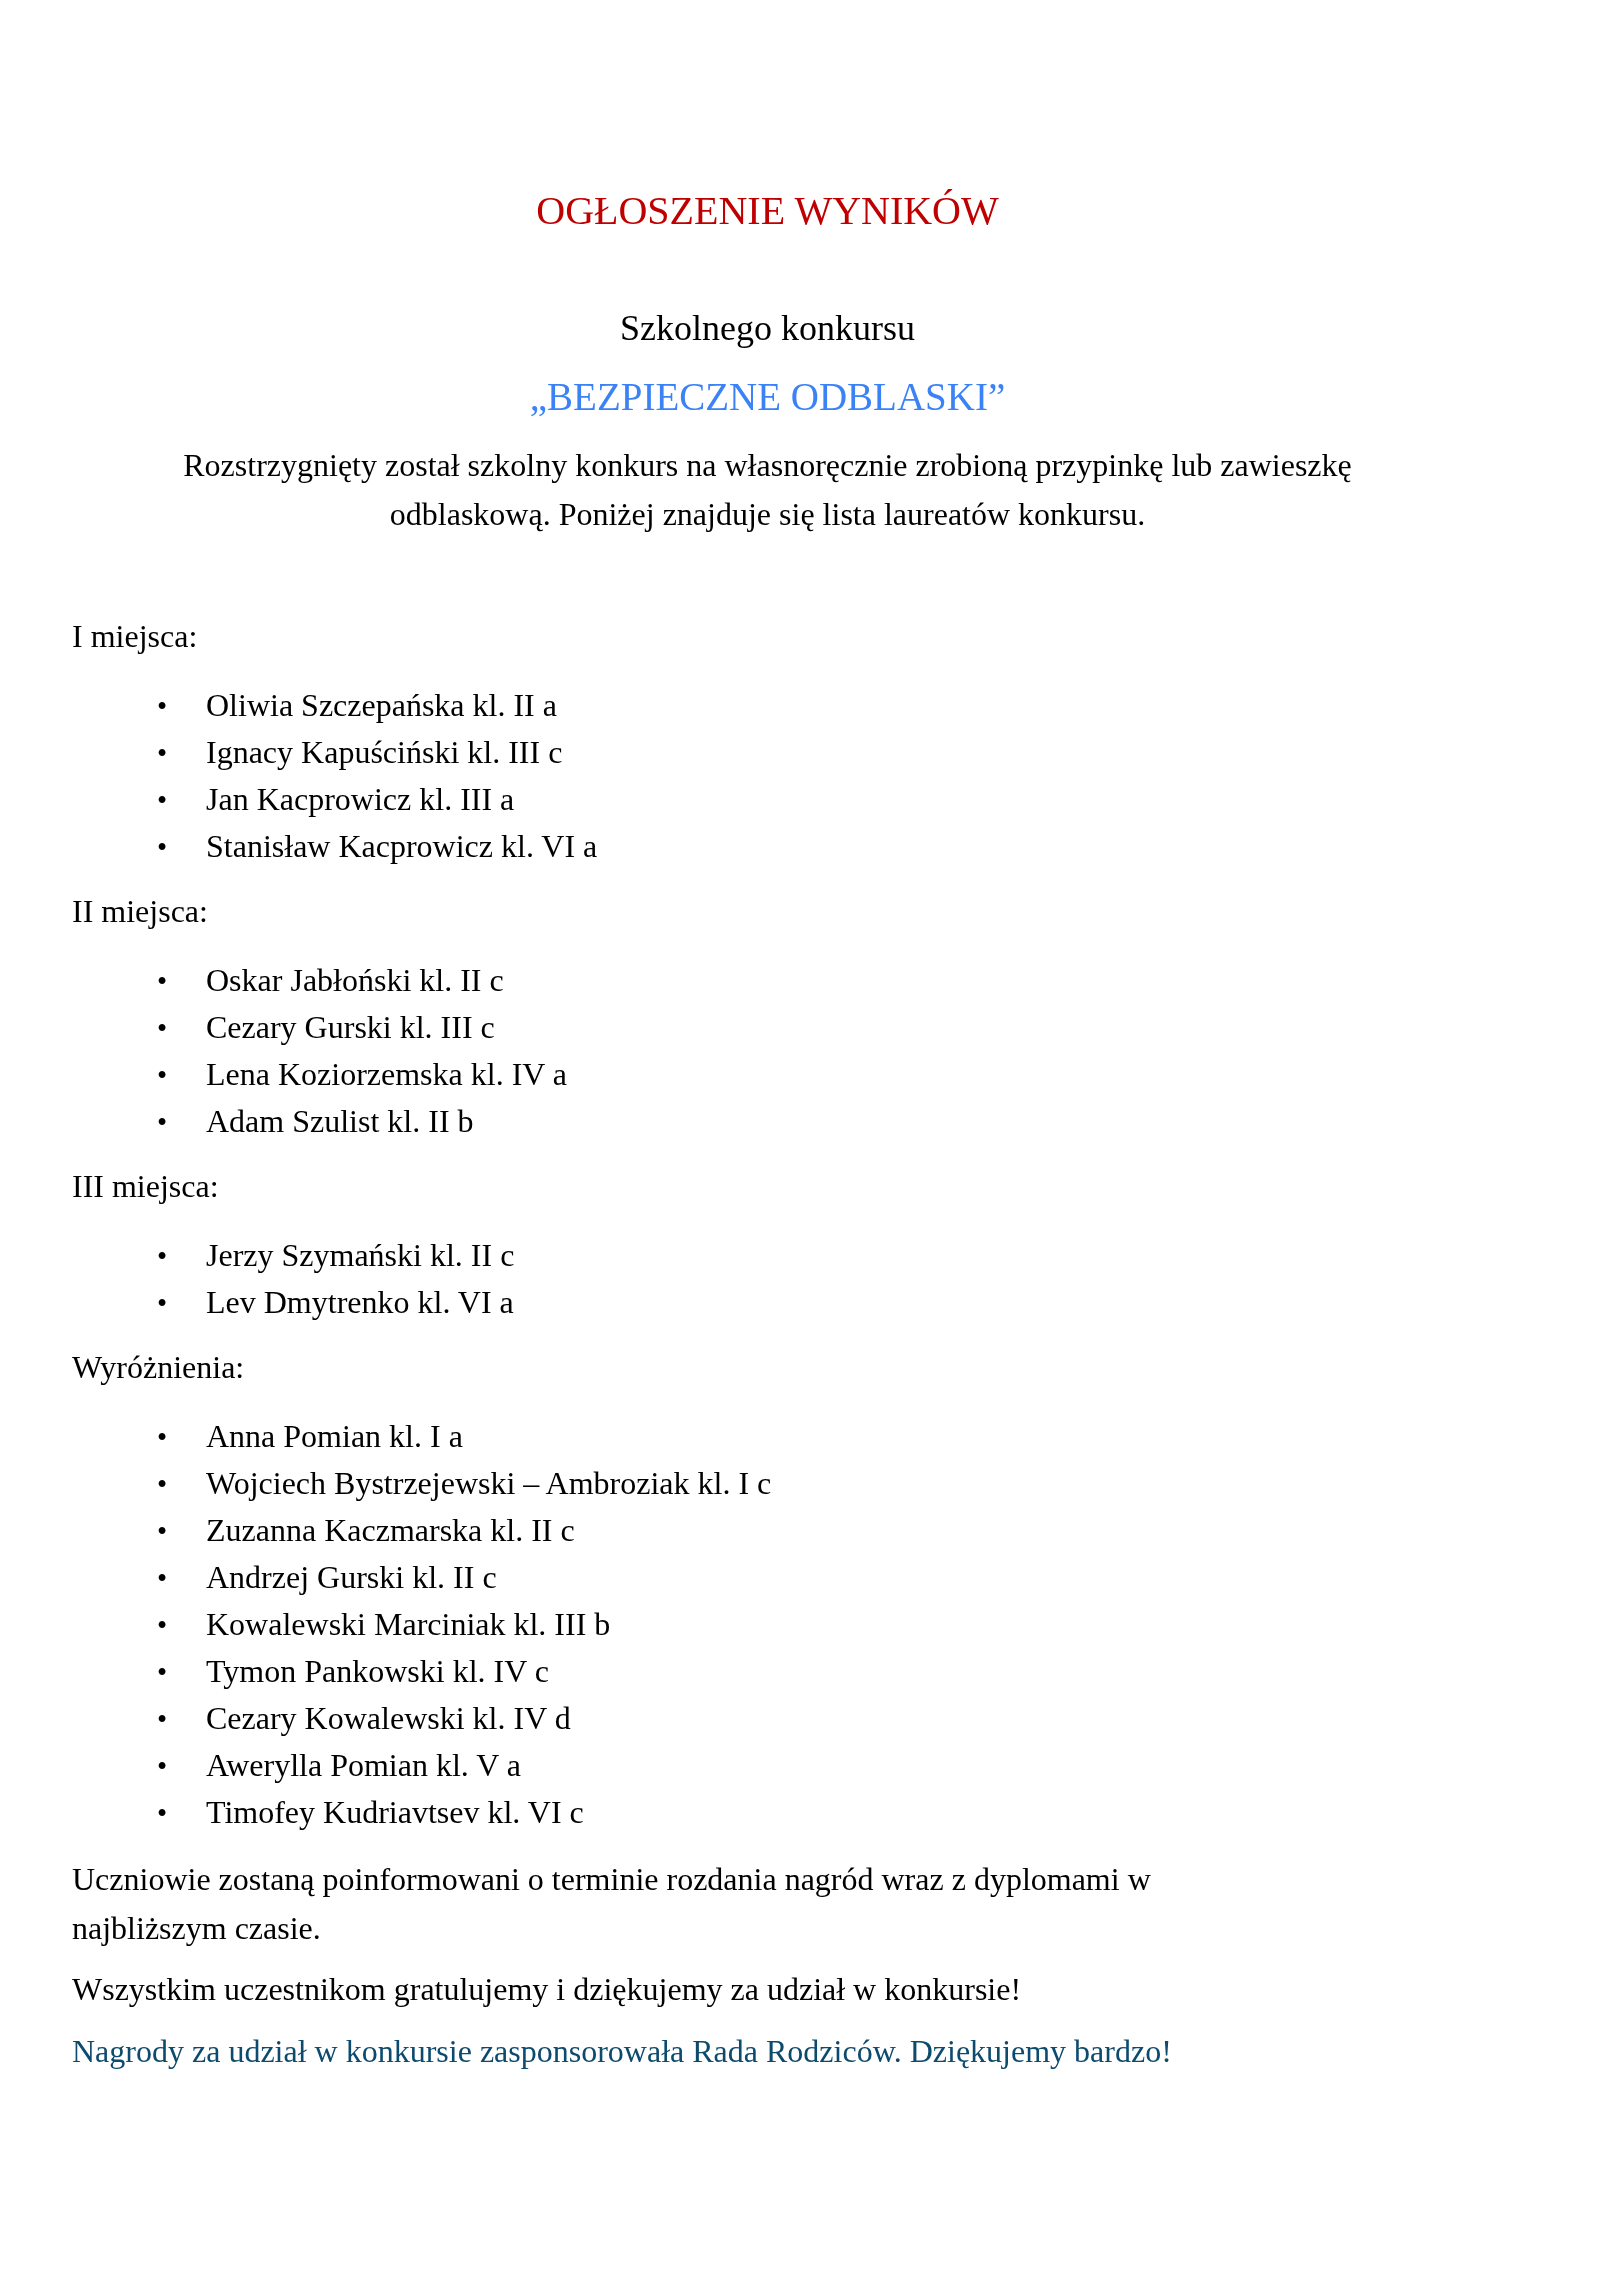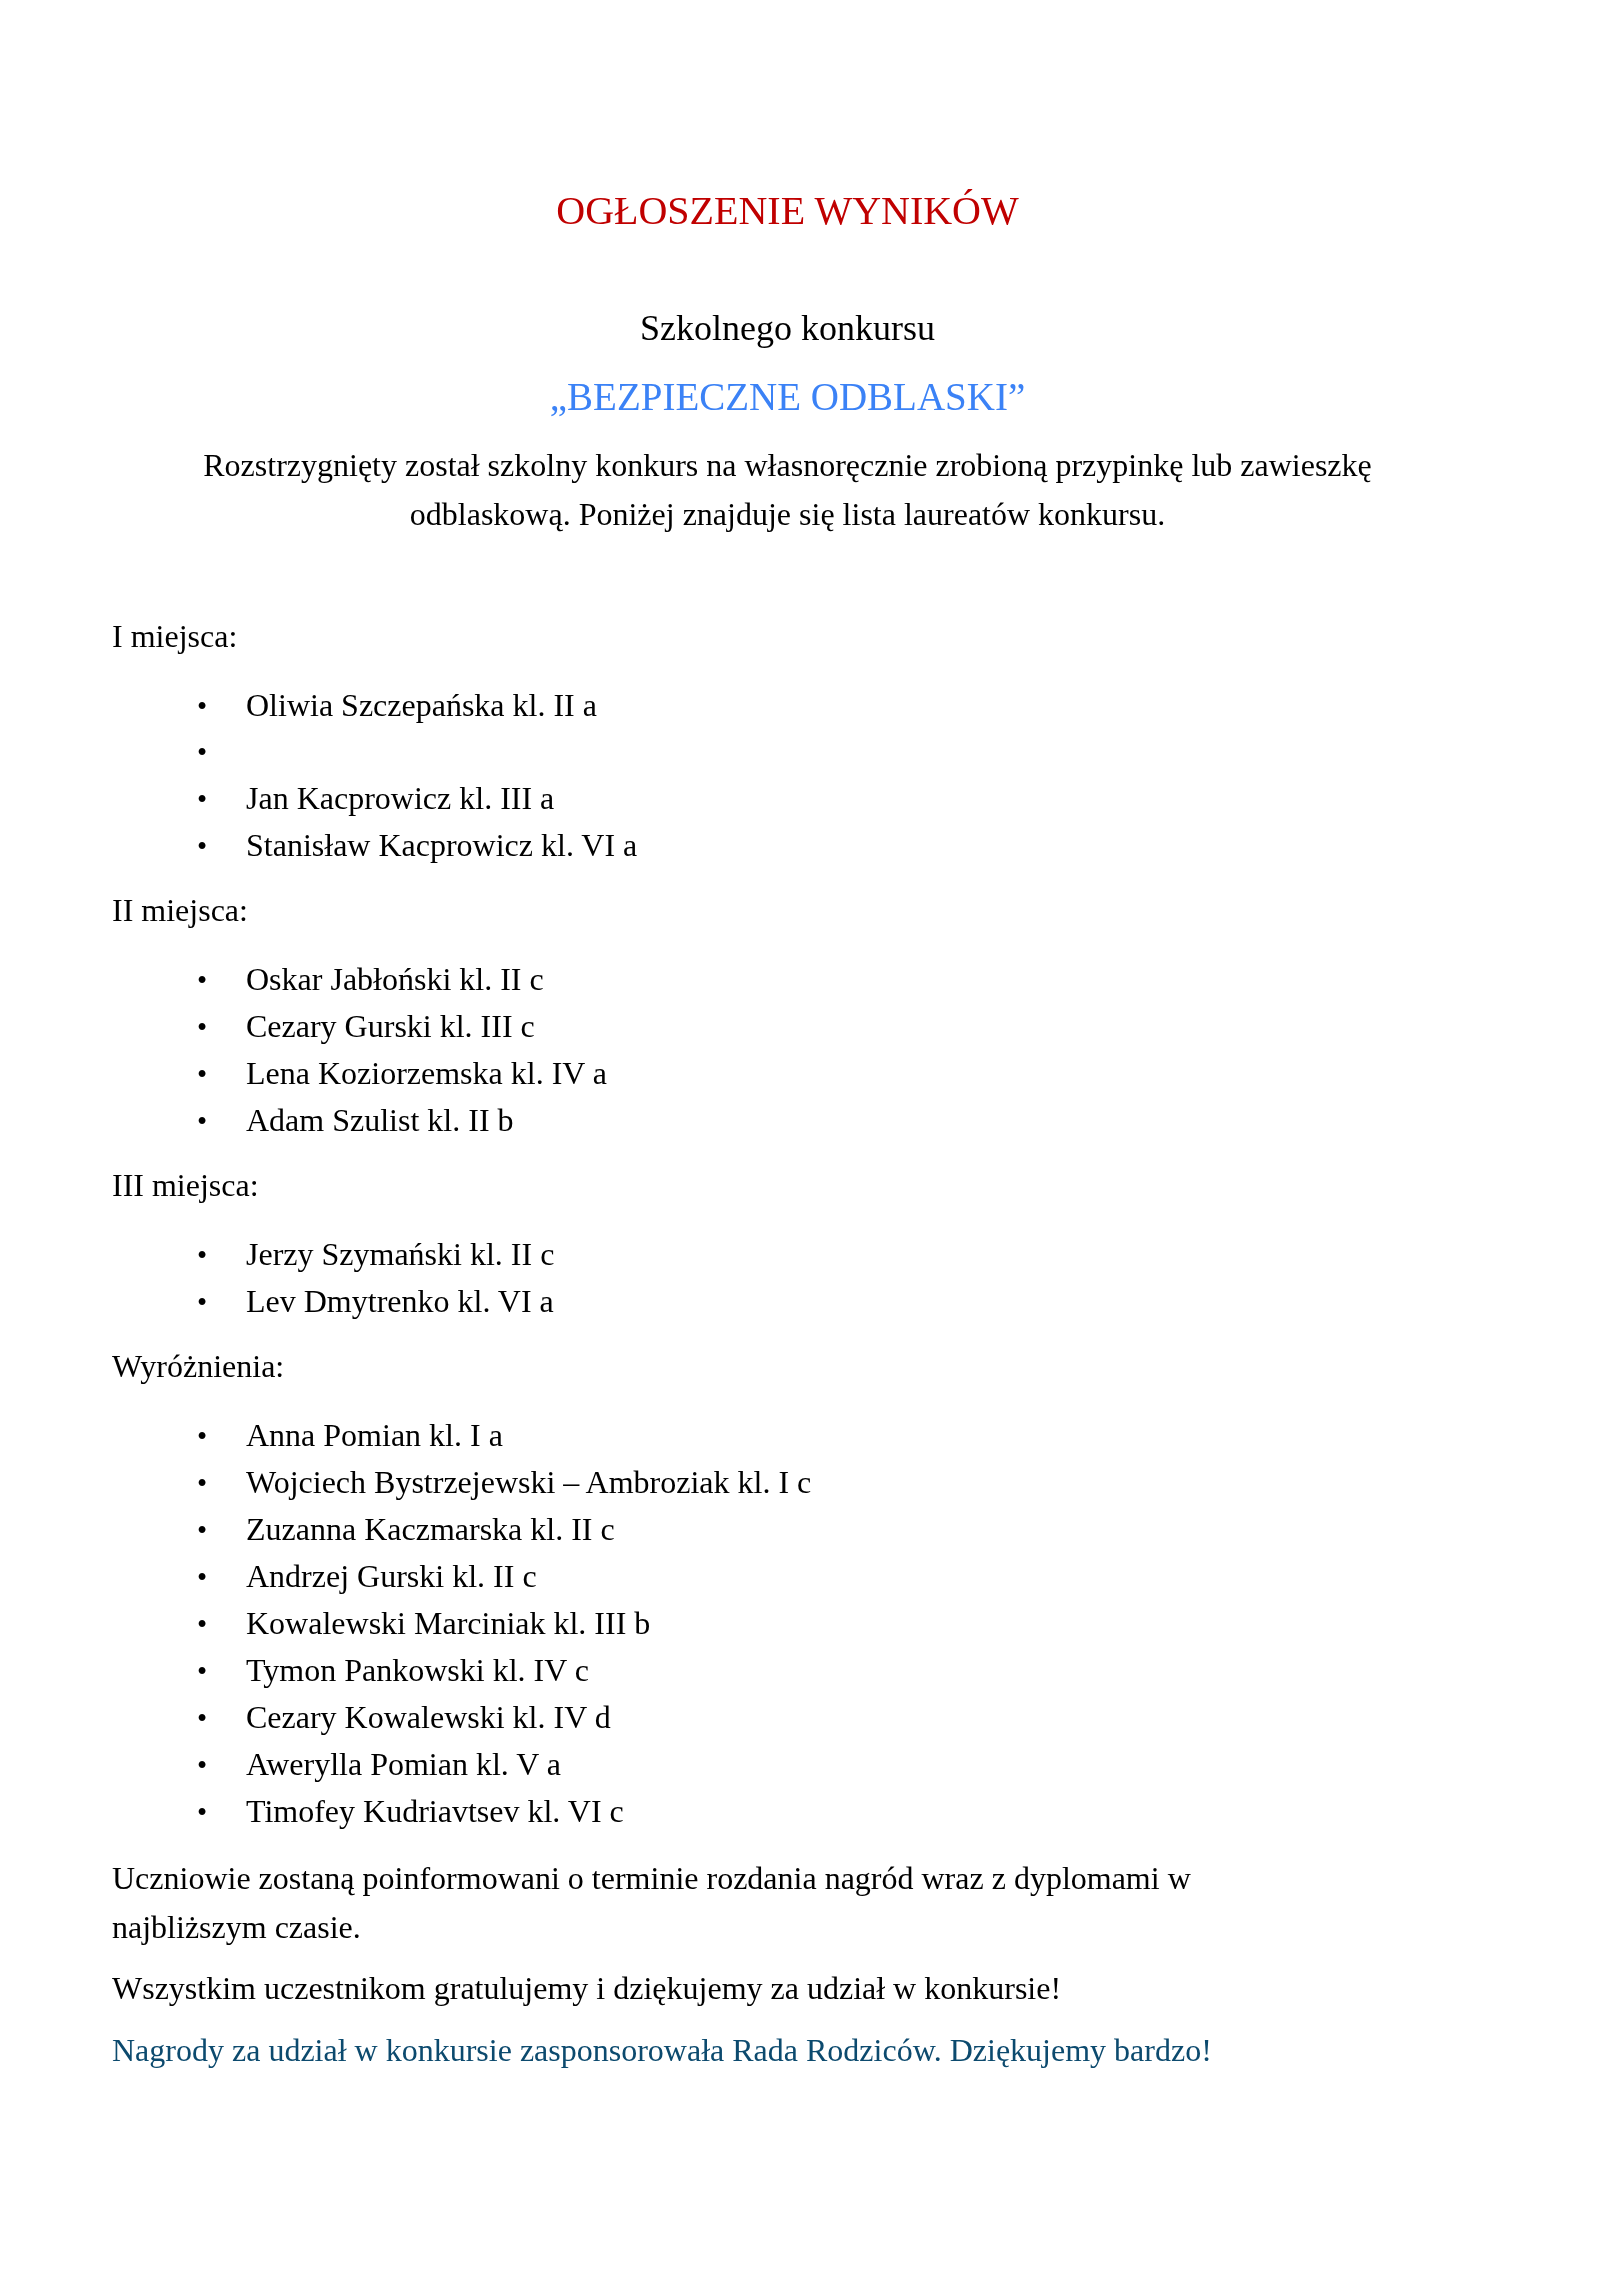--- a/index.html
+++ b/index.html
@@ -6,21 +6,21 @@
     margin: 0;
     padding: 0;
     background: #ffffff;
   }
   .page {
     position: relative;
     width: 1620px;
     height: 2292px;
     box-sizing: border-box;
     background: #ffffff;
-    padding: 188px 157px 0 112px;
+    padding: 188px 157px 0 72px;
     font-family: "Liberation Serif", "DejaVu Serif", serif;
     font-size: 32px;
     color: #000000;
     overflow: hidden;
   }
   .doc-title {
     margin: 0 0 71px 0;
     text-align: center;
     font-size: 40px;
     font-weight: normal;
@@ -98,20 +98,21 @@
 
   <div class="section">
     <h2 class="section-heading">I miejsca:</h2>
     <ul class="winner-list">
       <li>
           <span class="bullet">•</span>
           <span>Oliwia Szczepańska kl. II a</span>
         </li>
       <li>
           <span class="bullet">•</span>
+          <span>Ignacy Kapuściński kl. III c</span>
         </li>
       <li>
           <span class="bullet">•</span>
           <span>Jan Kacprowicz kl. III a</span>
         </li>
       <li>
           <span class="bullet">•</span>
           <span>Stanisław Kacprowicz kl. VI a</span>
         </li>
     </ul>

